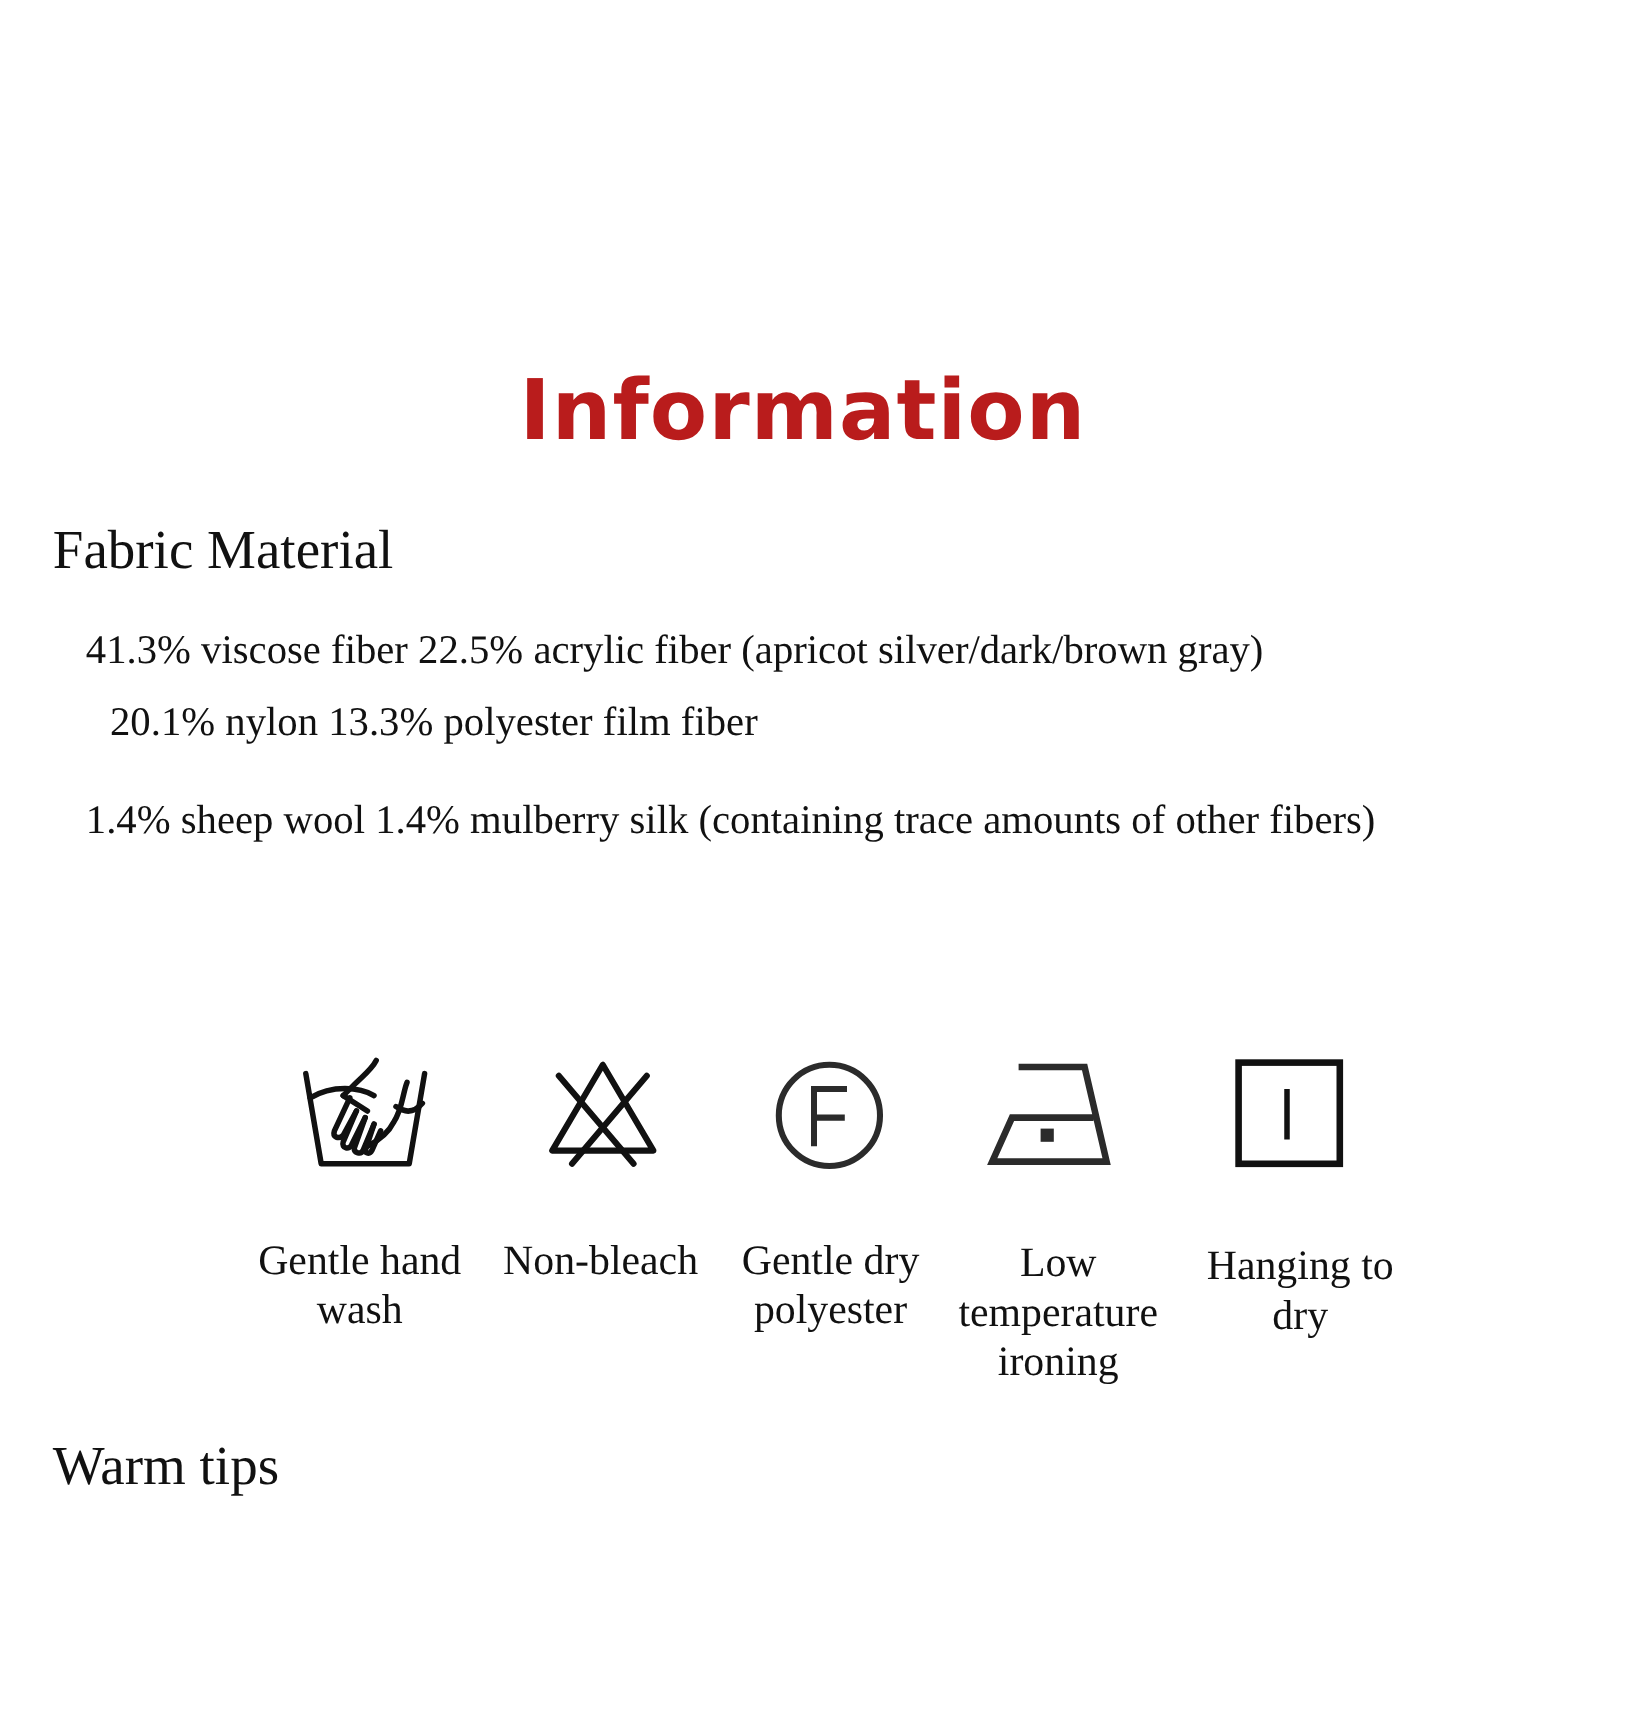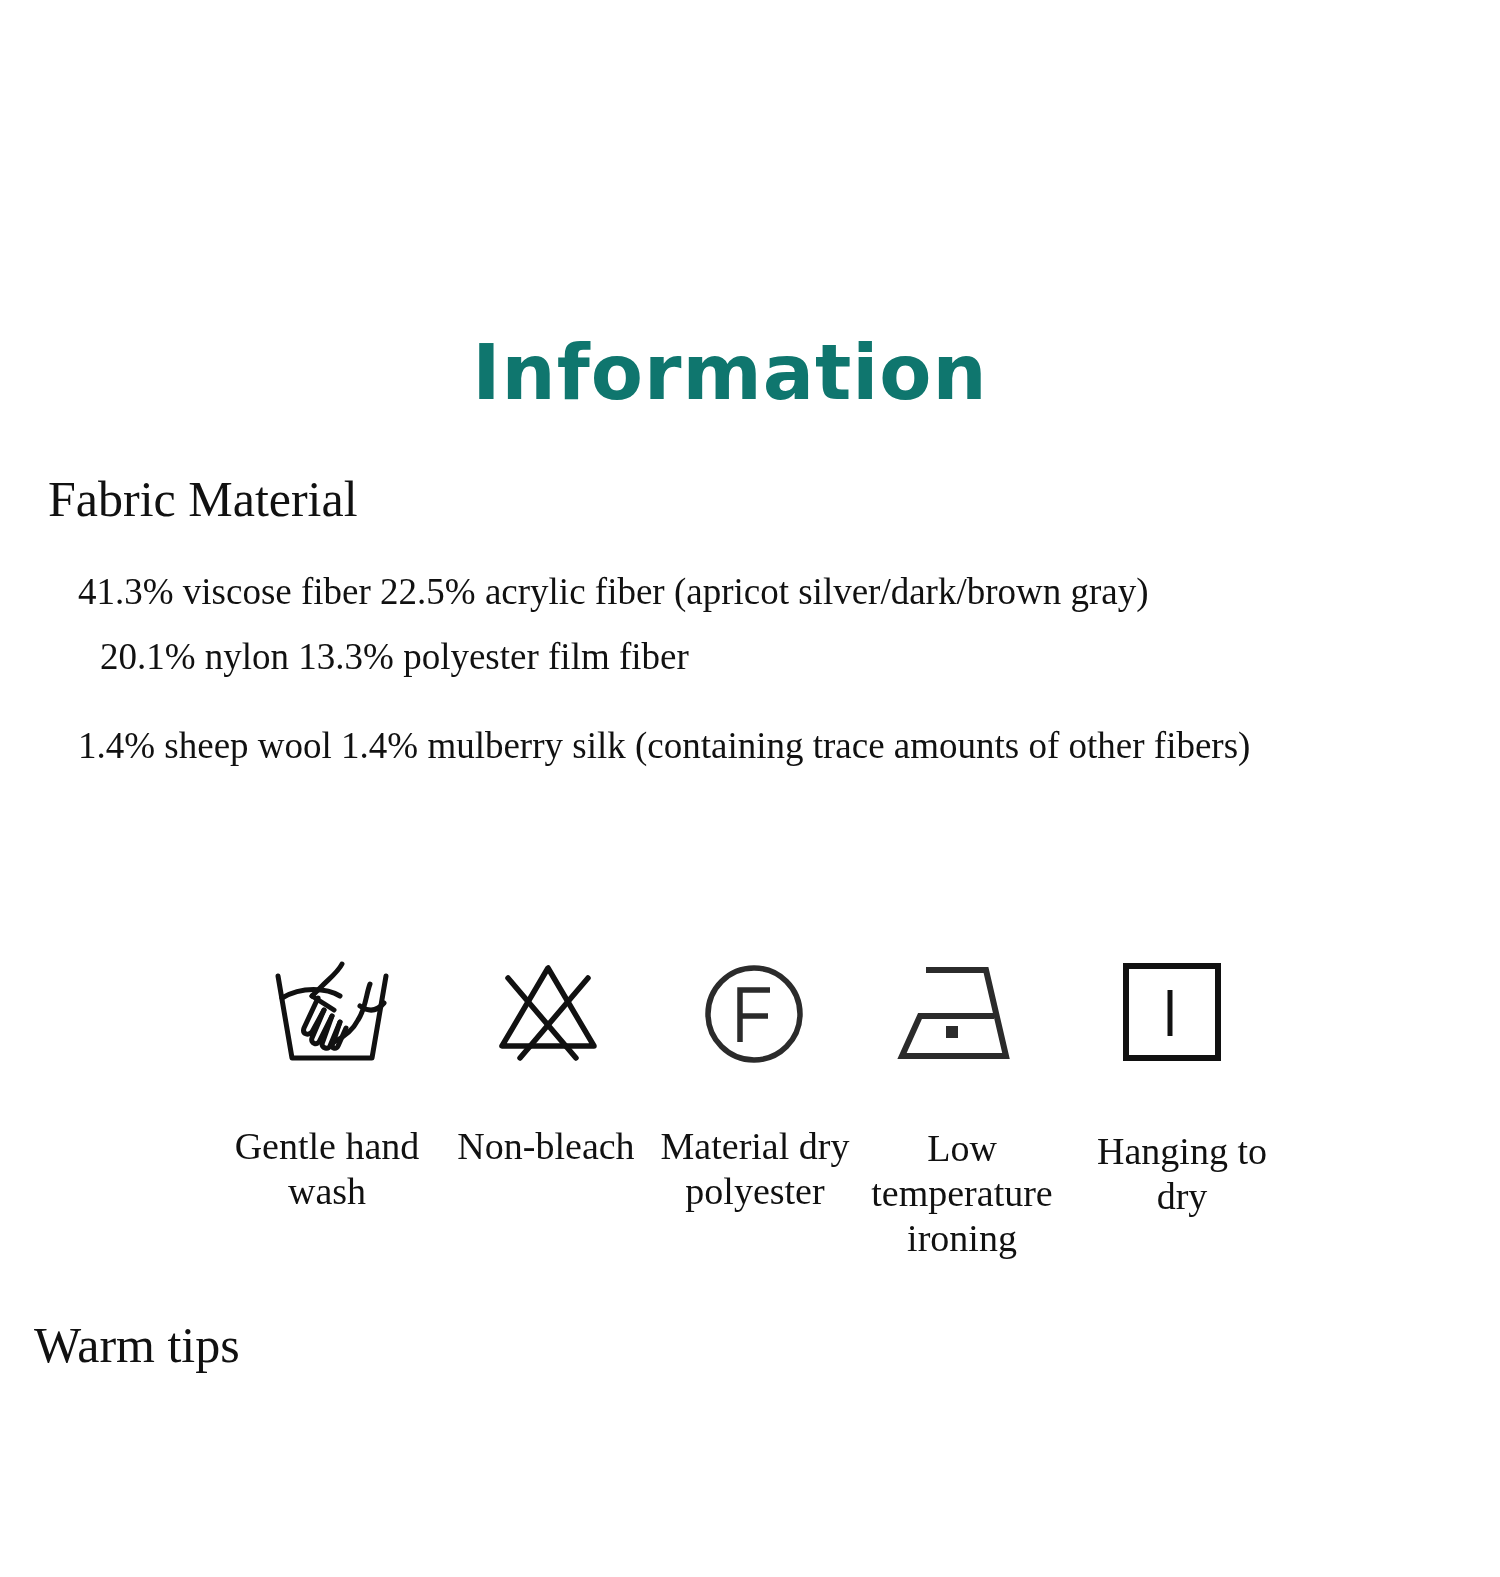--- a/index.html
+++ b/index.html
@@ -1,21 +1,21 @@
 <!DOCTYPE html>
 <html><head>
   <meta charset="utf-8">
   <style>
     html, body { margin: 0; padding: 0; background: #ffffff; }
     body { width: 1500px; height: 1577px; position: relative; overflow: hidden; color: #111111; }
     .abs { position: absolute; }
     .title {
       left: 0; width: 1460px; top: 328px; text-align: center;
       font-family: "DejaVu Sans", "Liberation Sans", sans-serif;
-      font-weight: bold; font-size: 76px; letter-spacing: 1px; color: #0f766e;
+      font-weight: bold; font-size: 76px; letter-spacing: 1px; color: #b91c1c;
     }
     .section-heading {
       font-family: "Liberation Serif", "DejaVu Serif", serif;
       font-size: 50px; color: #111;
     }
     .fabric-line {
       font-family: "Liberation Serif", "DejaVu Serif", serif;
       font-size: 37px; left: 78px; white-space: nowrap; color: #111;
     }
     .icon-box { position: absolute; top: 958px; width: 120px; height: 110px; }
@@ -81,28 +81,28 @@
 </div>
 
 <div class="care-label" style="left:222px; width:210px; top:1124px;">
   <div>Gentle hand</div>
   <div>wash</div>
 </div>
 <div class="care-label" style="left:446px; width:200px; top:1124px;">
   <div>Non-bleach</div>
 </div>
 <div class="care-label" style="left:650px; width:210px; top:1124px;">
-  <div>Material dry</div>
+  <div>Gentle dry</div>
   <div>polyester</div>
 </div>
 <div class="care-label" style="left:856px; width:212px; top:1126px;">
   <div>Low</div>
   <div>temperature</div>
   <div>ironing</div>
 </div>
 <div class="care-label" style="left:1082px; width:200px; top:1129px;">
   <div>Hanging to</div>
   <div>dry</div>
 </div>
 
-<div class="abs section-heading" style="left:34px; top:1303px;margin-top:13px;">Warm tips</div>
+<div class="abs section-heading" style="left:48px; top:1303px;">Warm tips</div>
 <div class="abs tip" style="top:1396px;">
 </div>
 
 </body></html>

